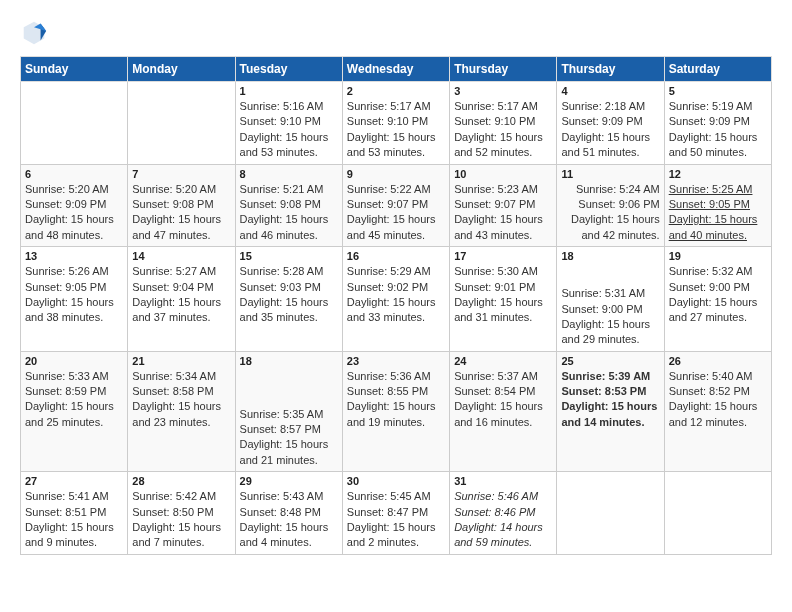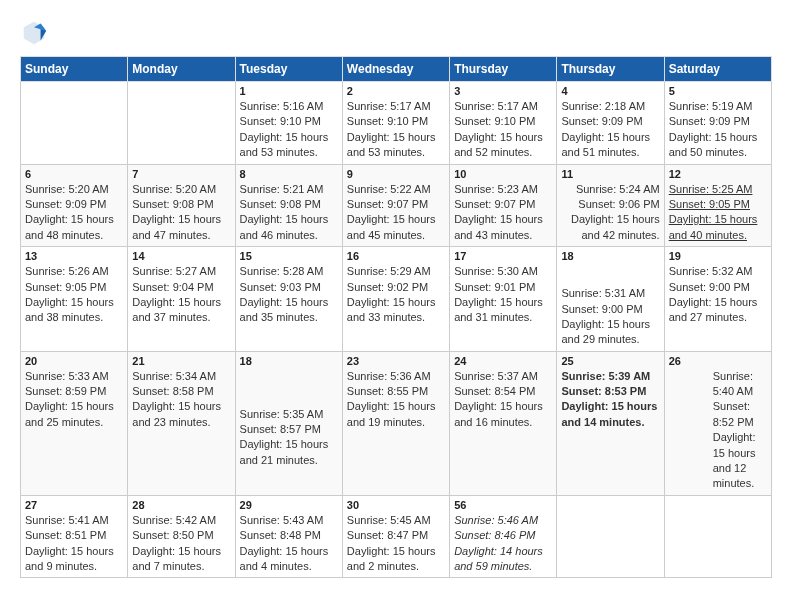--- a/index.html
+++ b/index.html
@@ -317,21 +317,21 @@
           </td>
           <td>
             <span class="day-num">25</span>
             <div class="day-info" style="white-space: pre-line; font-weight: bold;">Sunrise: 5:39 AM
 Sunset: 8:53 PM
 Daylight: 15 hours
 and 14 minutes.</div>
           </td>
           <td>
             <span class="day-num">26</span>
-            <div class="day-info" style="white-space: pre-line; margin-left: 44px;">Sunrise: 5:40 AM
+            <div class="day-info" style="white-space: pre-line;">Sunrise: 5:40 AM
 Sunset: 8:52 PM
 Daylight: 15 hours
 and 12 minutes.</div>
           </td>
         </tr>
         <tr class="last-row">
           <td>
             <span class="day-num">27</span>
             <div class="day-info" style="white-space: pre-line;">Sunrise: 5:41 AM
 Sunset: 8:51 PM
@@ -353,21 +353,21 @@
 and 4 minutes.</div>
           </td>
           <td>
             <span class="day-num">30</span>
             <div class="day-info" style="white-space: pre-line;">Sunrise: 5:45 AM
 Sunset: 8:47 PM
 Daylight: 15 hours
 and 2 minutes.</div>
           </td>
           <td>
-            <span class="day-num">56</span>
+            <span class="day-num">31</span>
             <div class="day-info" style="white-space: pre-line; font-style: italic;">Sunrise: 5:46 AM
 Sunset: 8:46 PM
 Daylight: 14 hours
 and 59 minutes.</div>
           </td>
           <td class="empty-cell"></td>
           <td class="empty-cell"></td>
         </tr>
       </tbody>
   </table>

